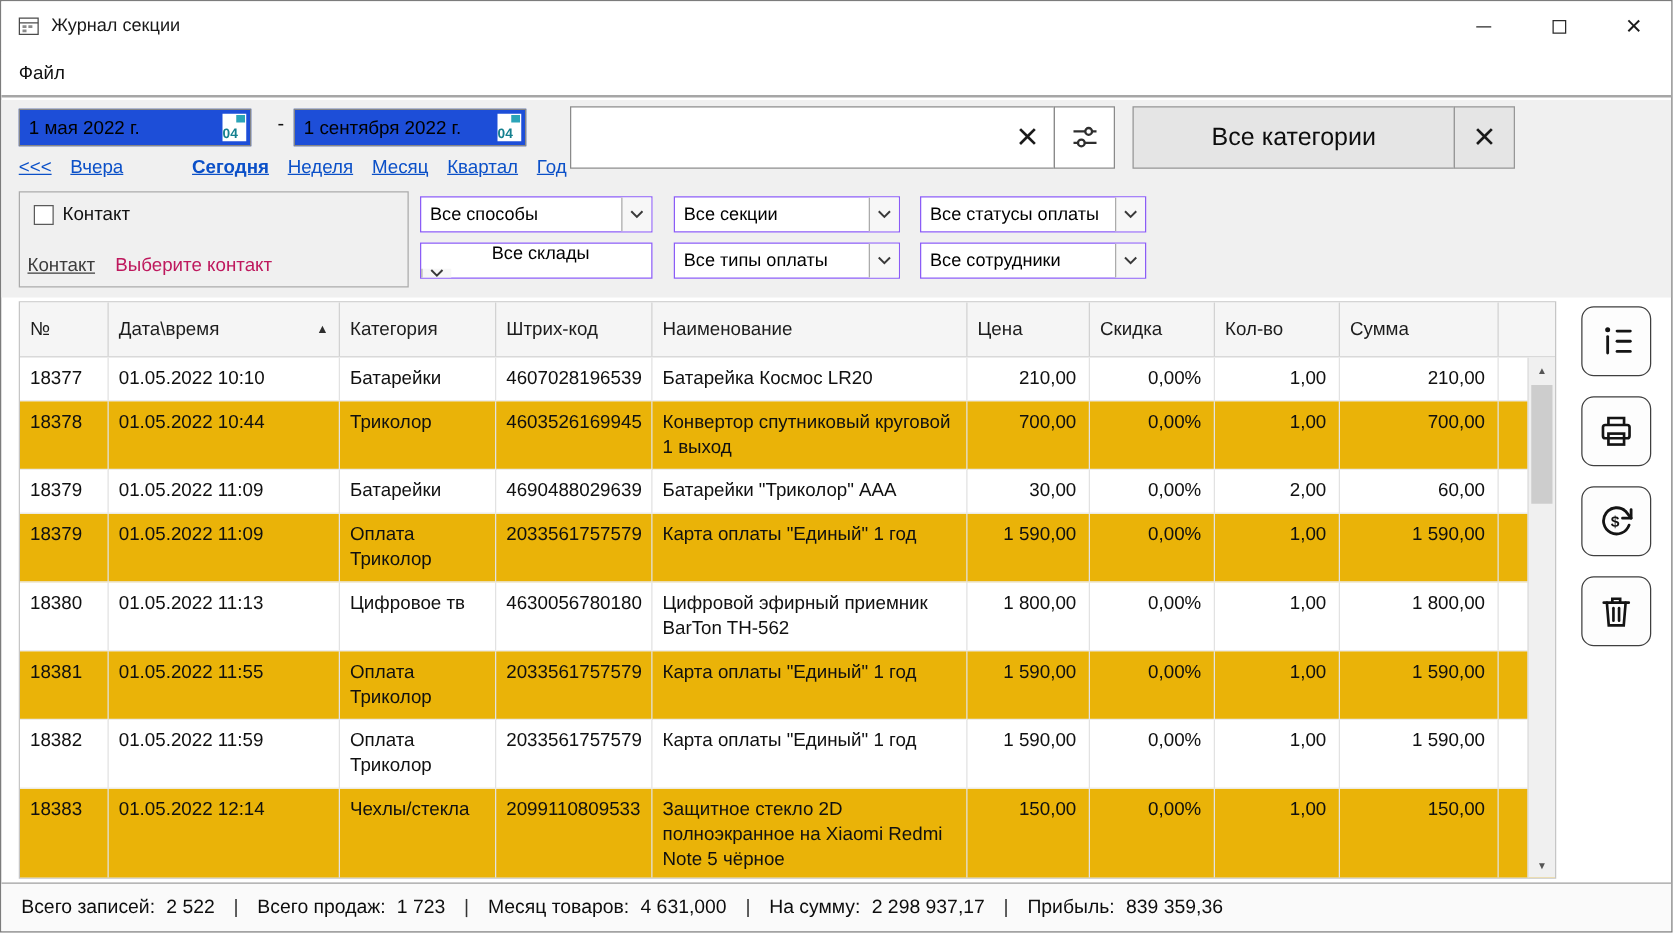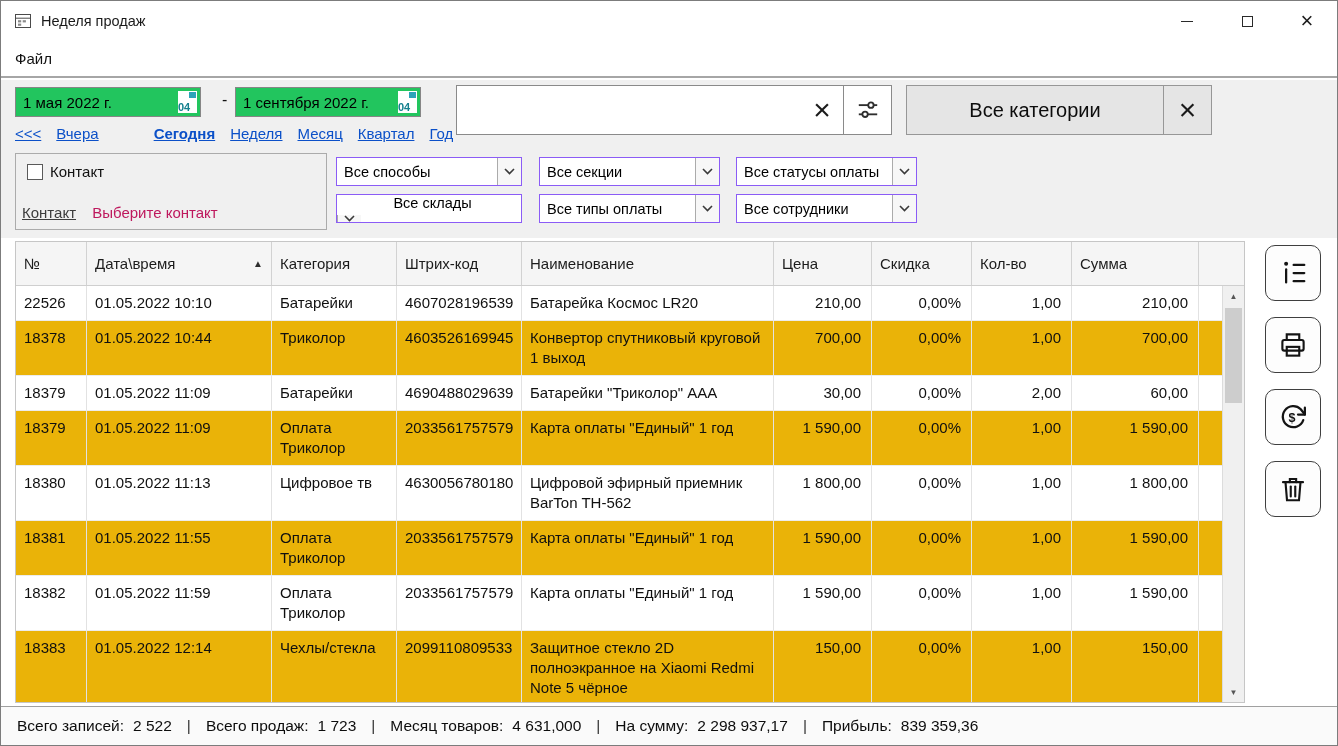--- a/index.html
+++ b/index.html
@@ -18,21 +18,21 @@
   .max-glyph{display:block;width:11px;height:11px;border:1px solid #2a2a2a;}
   .close-glyph{font-size:22px;font-weight:300;line-height:1;}
 
   
   .menubar{position:absolute;top:40px;left:0;right:0;height:37px;background:#fff;border-bottom:2px solid #a6a6a6;display:flex;align-items:center;}
   .menu-item{margin-left:14px;font-size:15px;color:#111;}
 
   
   .filter-area{position:absolute;top:79px;left:0;right:0;height:158px;background:#f0f0f0;}
 
-  .date-field{position:absolute;height:30px;width:186px;background:#22c55e;border:1px solid #868686;display:flex;align-items:center;}
+  .date-field{position:absolute;height:30px;width:186px;background:#1d4ed8;border:1px solid #868686;display:flex;align-items:center;}
   .date-from{left:14px;top:7px;}
   .date-to{left:234px;top:7px;}
   .date-text{flex:1;padding-left:7px;font-size:15px;color:#000;white-space:nowrap;overflow:hidden;}
   .cal-icon{position:relative;width:19px;height:22px;margin-right:3px;background:#fff;flex:0 0 auto;}
   .cal-num{position:absolute;left:0;bottom:0;font-size:11px;font-weight:bold;color:#15808f;font-style:normal;}
   .cal-sq{position:absolute;right:1px;top:1px;width:7px;height:6px;background:#2ba4b8;}
   .date-dash{position:absolute;left:221px;top:11px;font-size:16px;color:#111;}
 
   .quick-links{position:absolute;left:14px;top:45px;display:flex;gap:15px;font-size:15px;}
   .qlink{color:#0b50c8;text-decoration:underline;cursor:pointer;white-space:nowrap;}
@@ -101,21 +101,21 @@
   <div class="titlebar">
     <span class="app-icon">
       <svg viewBox="0 0 18 18">
           <rect x="1.5" y="2.5" width="15" height="13" fill="none" stroke="#4a4a4a"></rect>
           <path d="M1.5 6.2h15" stroke="#4a4a4a" fill="none"></path>
           <rect x="4" y="8.2" width="3.2" height="2.2" fill="#8a8a8a"></rect>
           <rect x="8.7" y="8.2" width="3.2" height="2.2" fill="#8a8a8a"></rect>
           <rect x="4" y="11.6" width="3.2" height="2.2" fill="#8a8a8a"></rect>
         </svg>
     </span>
-    <span class="title">Неделя продаж</span>
+    <span class="title">Журнал секции</span>
     <div class="win-controls">
       <div class="win-btn">
           <span class="min-glyph"></span>
         </div>
       <div class="win-btn">
           <span class="max-glyph"></span>
         </div>
       <div class="win-btn">
           <span class="close-glyph">×</span>
         </div>
@@ -246,21 +246,21 @@
       <div class="th">Штрих-код</div>
       <div class="th">Наименование</div>
       <div class="th">Цена</div>
       <div class="th">Скидка</div>
       <div class="th">Кол-во</div>
       <div class="th">Сумма</div>
       <div class="th thf"></div>
     </div>
     <div class="tbody">
         <div class="tr">
-          <div class="td c0">22526</div>
+          <div class="td c0">18377</div>
           <div class="td c1">01.05.2022 10:10</div>
           <div class="td c2">Батарейки</div>
           <div class="td c3">4607028196539</div>
           <div class="td c4">Батарейка Космос LR20</div>
           <div class="td c5 num">210,00</div>
           <div class="td c6 num">0,00%</div>
           <div class="td c7 num">1,00</div>
           <div class="td c8 num">210,00</div>
           <div class="td cf"></div>
         </div>

